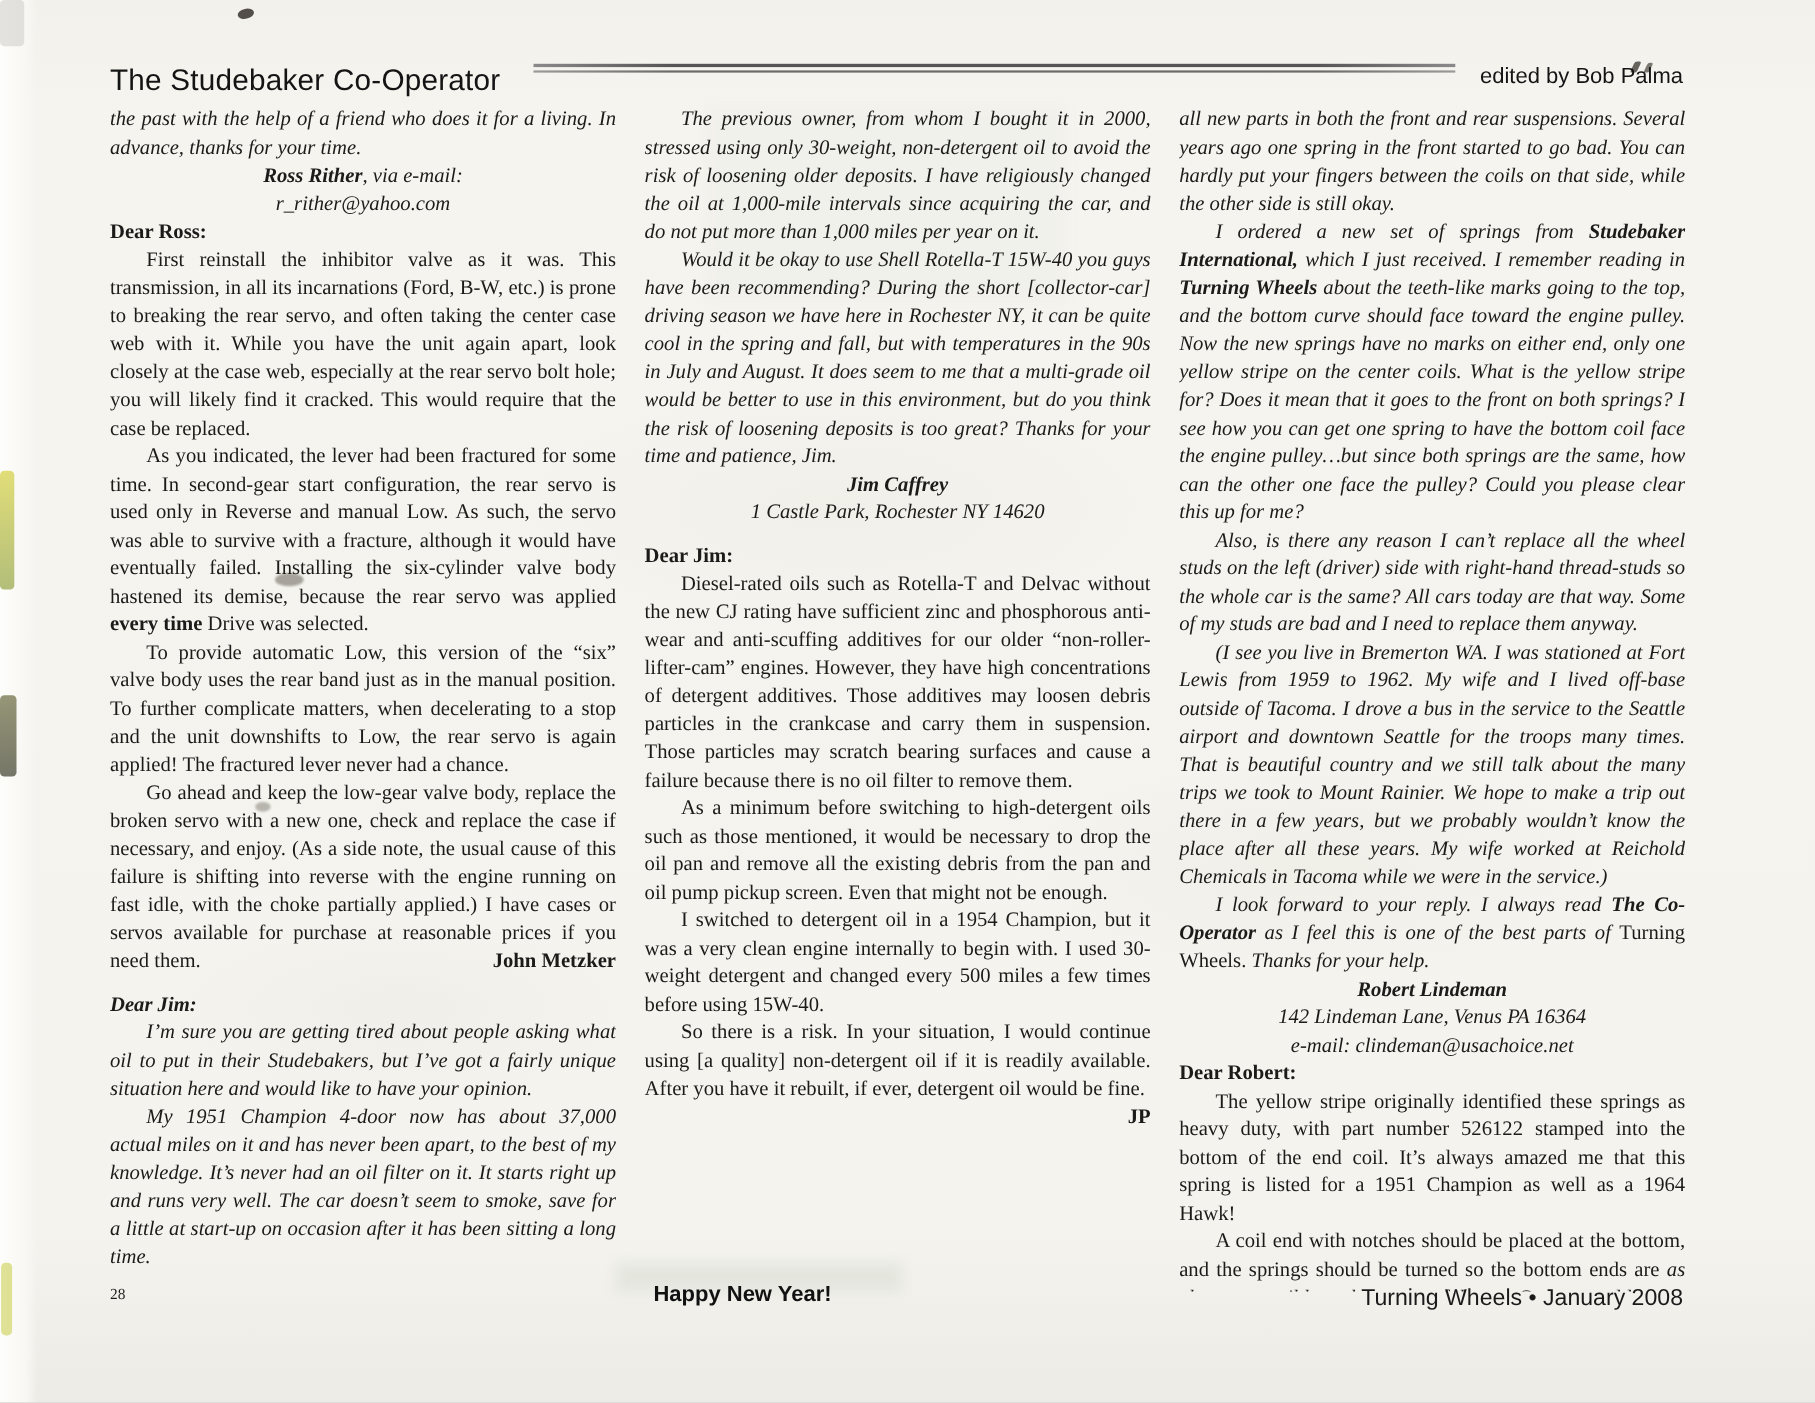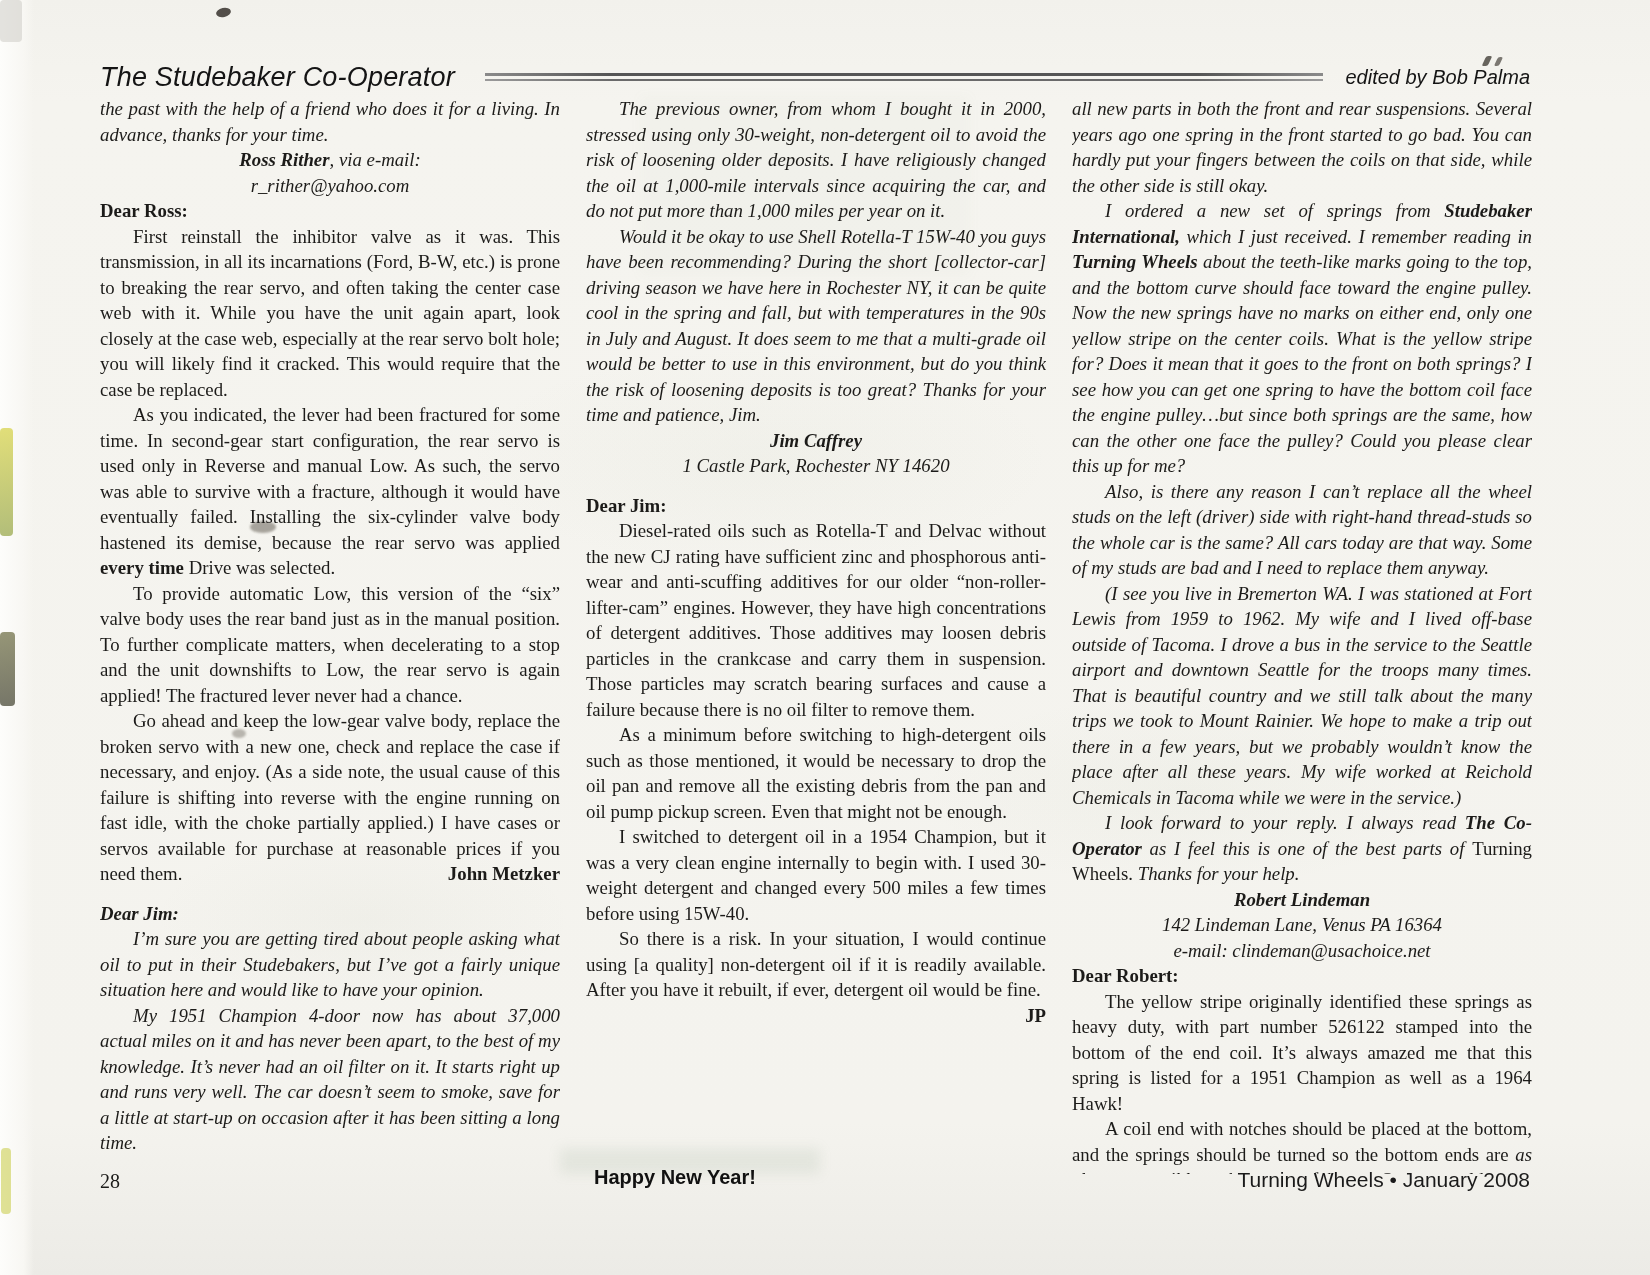--- a/index.html
+++ b/index.html
@@ -26,21 +26,21 @@
   .speck-3{left:1496px;top:57px;width:5px;height:9px;opacity:.6;transform:skewX(-25deg);border-radius:2px;}
   .smudge{position:absolute;background:#4a4338;border-radius:50%;filter:blur(1px);}
   .smudge-1{left:250px;top:521px;width:26px;height:12px;opacity:.45;}
   .smudge-2{left:232px;top:729px;width:14px;height:9px;opacity:.35;}
   .bleed{position:absolute;filter:blur(6px);opacity:.5;pointer-events:none;}
   .bleed-1{left:560px;top:1148px;width:260px;height:26px;background:rgba(140,160,135,0.28);}
   .bleed-2{left:640px;top:96px;width:330px;height:180px;background:rgba(150,165,140,0.07);}
 
   
   .masthead{position:absolute;left:100px;right:120px;top:58px;height:38px;
-    display:flex;align-items:center;font-family:"Liberation Sans", sans-serif;font-style:italic;}
+    display:flex;font-family:"Liberation Sans", sans-serif;}
   .masthead-title{font-size:27px;letter-spacing:.2px;color:#141414;white-space:nowrap;}
   .masthead-rule{flex:1;margin:0 22px 0 30px;display:flex;flex-direction:column;gap:3px;}
   .masthead-rule .r1{height:3px;background:linear-gradient(90deg,#8a8a8a,#555 15%,#555 85%,#8a8a8a);}
   .masthead-rule .r2{height:2px;background:linear-gradient(90deg,#9a9a9a,#6a6a6a 15%,#6a6a6a 85%,#9a9a9a);}
   .masthead-credit{font-size:20px;color:#141414;white-space:nowrap;}
 
   
   .columns{position:absolute;left:100px;top:96px;width:1432px;height:1078px;
     display:flex;gap:26px;overflow:hidden;}
   .col{flex:1 1 0;overflow:hidden;font-size:18.8px;line-height:25.5px;text-align:justify;}
@@ -48,21 +48,21 @@
   .col p.indent{text-indent:33px;}
   .col p.sig{text-align:center;}
   .col p.heading{text-align:left;}
   .col p.gap{margin-top:14px;}
   .b{font-weight:bold;}
   .i{font-style:italic;}
   .fr{float:right;}
 
   
   .footer{position:absolute;left:100px;right:120px;top:1166px;height:34px;}
-  .page-number{position:absolute;left:0;top:4px;font-size:20px;}
+  .page-number{position:absolute;left:0;top:4px;font-size:14px;}
   .center-note{position:absolute;left:494px;top:0;font-family:"Liberation Sans", sans-serif;
     font-weight:bold;font-size:20px;color:#111;}
   .publication{position:absolute;right:0;top:2px;font-family:"Liberation Sans", sans-serif;
     font-size:21px;color:#1a1a1a;}
 </style>
 </head>
 <body>
 
 <div class="page">
 

